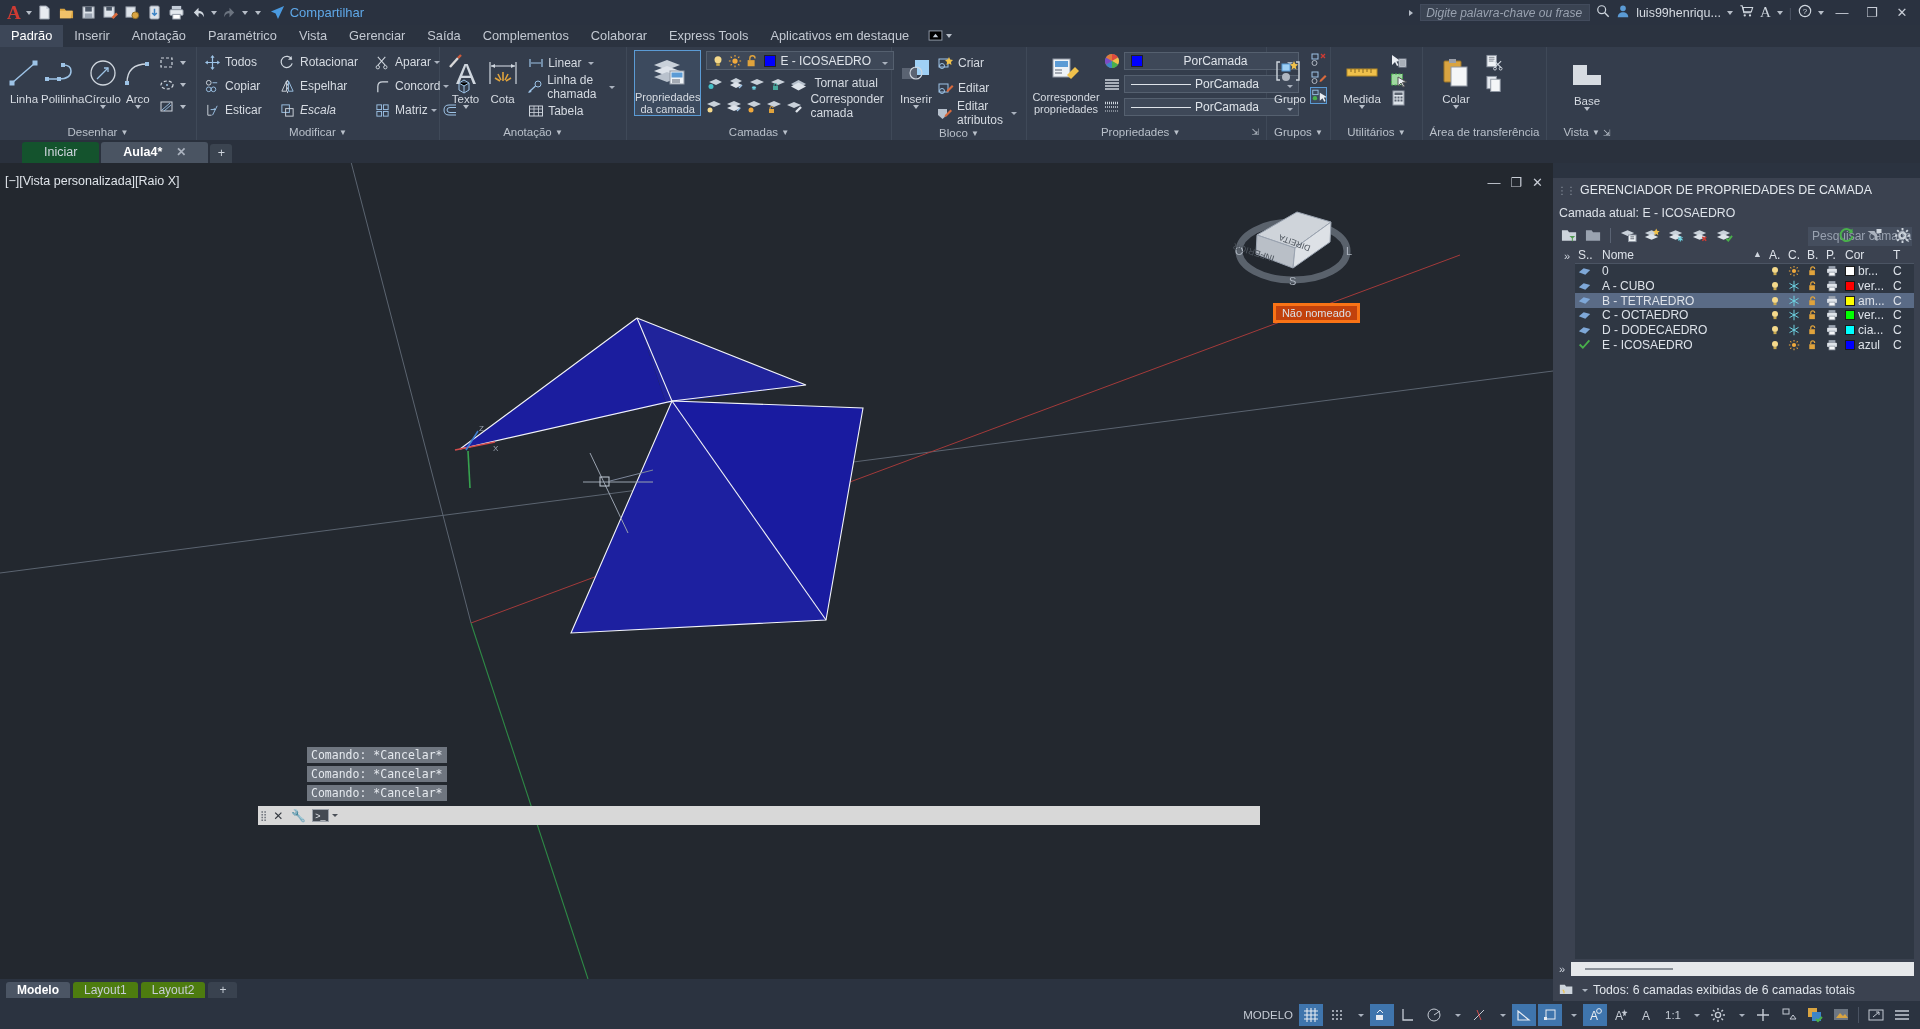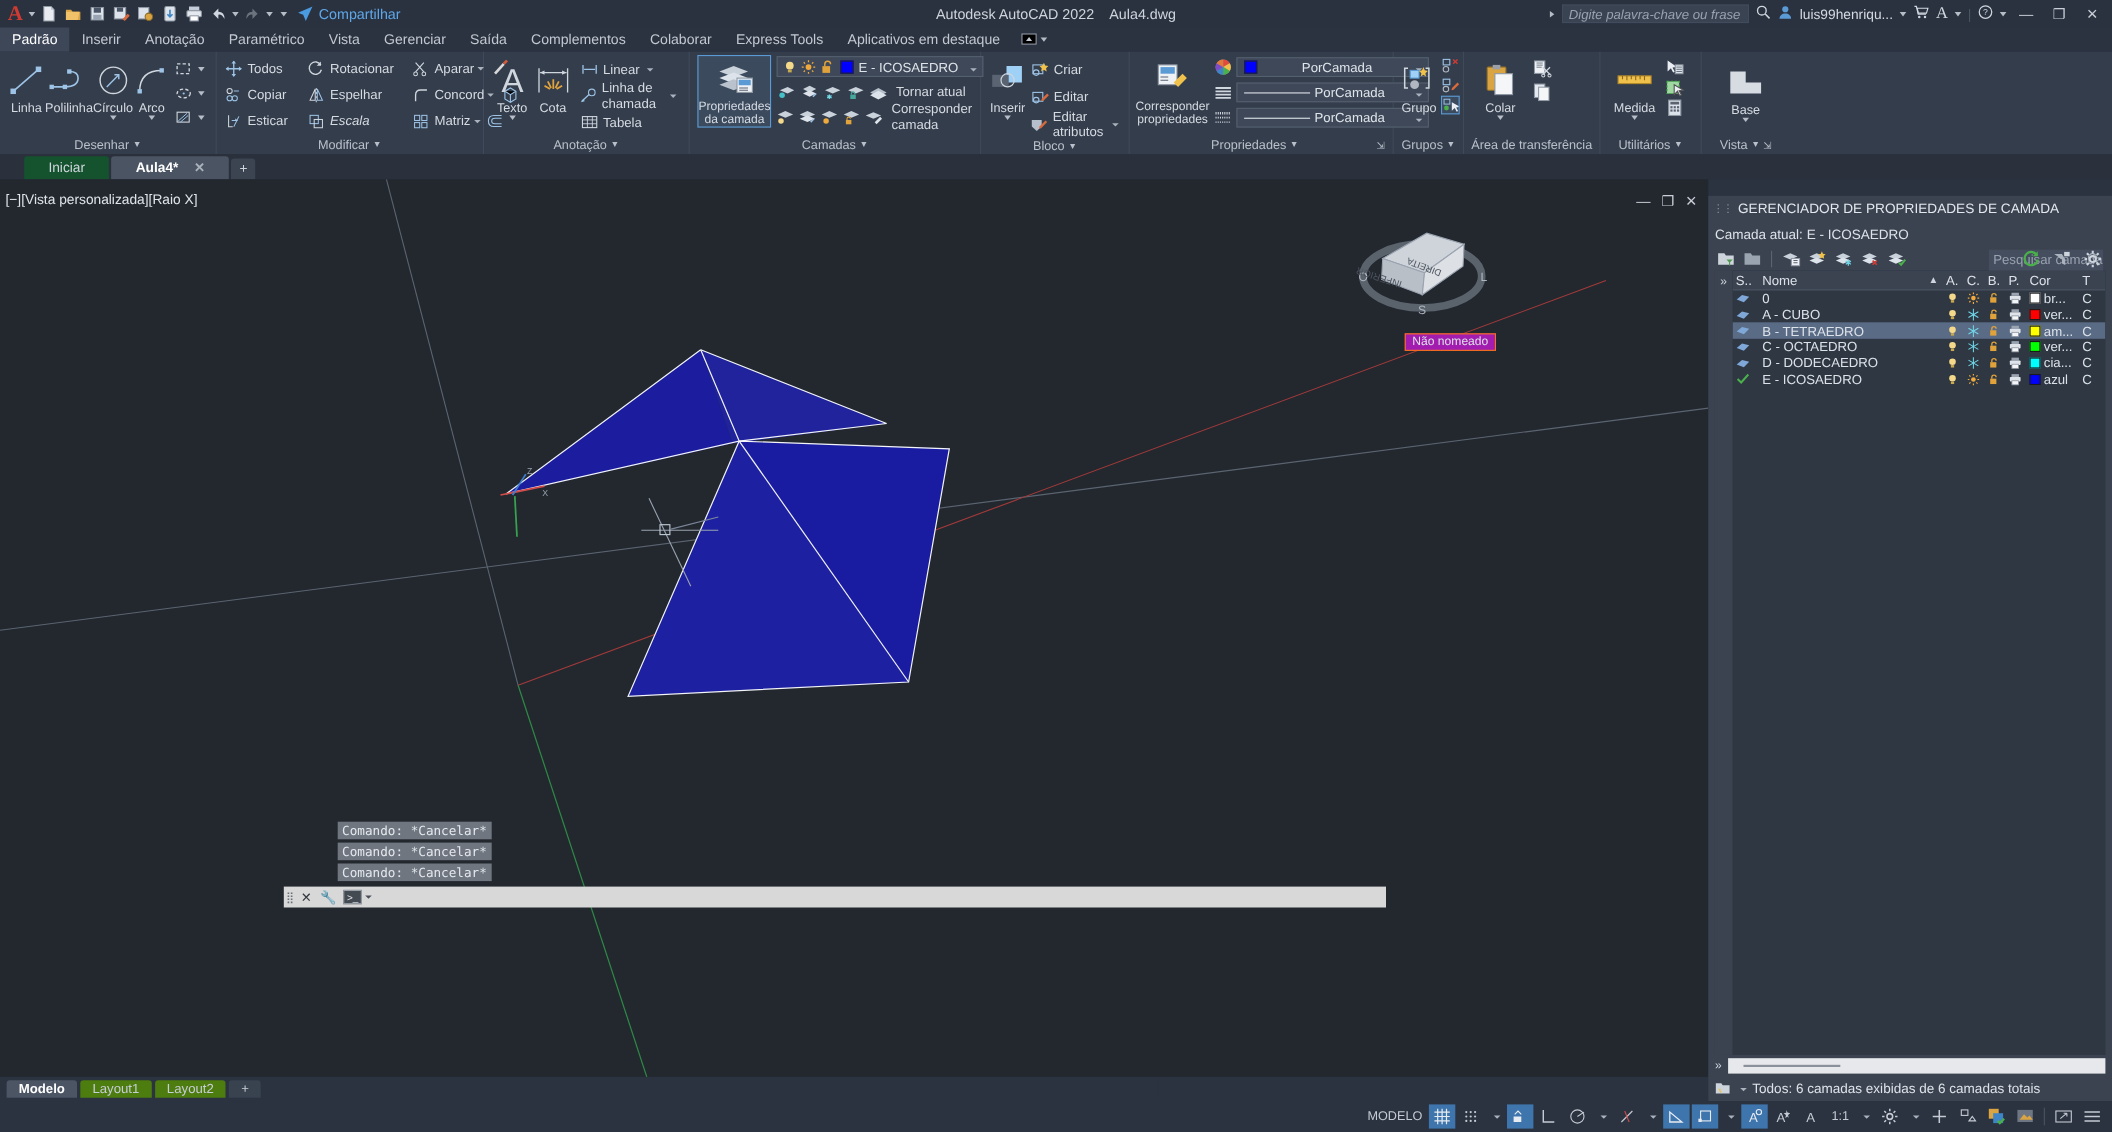--- a/index.html
+++ b/index.html
@@ -195,24 +195,20 @@
       </span>
     <span class="mini-caret"></span>
     <span class="mini-caret" style="margin-left:4px;"></span>
     <span class="share">
       <svg width="15" height="15" viewBox="0 0 16 16">
           <path d="M15 1 L1 7 L6 9 L8.5 15 Z" fill="#4a9ae0"></path>
         </svg>
       <span>Compartilhar</span>
     </span>
   </div>
-  <div class="title-center">
-    <span>Autodesk AutoCAD 2022</span>&nbsp;&nbsp;&nbsp;
-    <span>Aula4.dwg</span>
-  </div>
   <div class="title-right">
     <span class="mini-caret" style="transform:rotate(-90deg)"></span>
     <div class="searchbox">Digite palavra-chave ou frase</div>
     <span><svg width="14" height="14" viewBox="0 0 16 16">
           <circle cx="6.5" cy="6.5" r="4.5" fill="none" stroke="#cfd6de" stroke-width="1.4"></circle>
           <path d="M10 10l4.5 4.5" stroke="#cfd6de" stroke-width="1.6"></path>
         </svg></span>
     <span><svg width="14" height="14" viewBox="0 0 16 16">
           <circle cx="8" cy="5" r="3.2" fill="#5b9bd5"></circle>
           <path d="M2 15c0-3.5 2.7-5.5 6-5.5s6 2 6 5.5z" fill="#5b9bd5"></path>
@@ -766,54 +762,20 @@
               <rect x="2" y="2" width="6" height="5" fill="none" stroke="#9dc3e6"></rect>
               <circle cx="4.5" cy="11" r="2.5" fill="#49b04b"></circle>
               <path d="M10 5 l0 9 3-3 2 4 1.5-.8-2-3.8 4-.4z" fill="#eaeef3"></path>
             </svg>
           </span>
       </div>
     </div>
     <div class="panel-title"><span>Grupos</span> <span class="car">▼</span></div>
   </div>
 
-  <div class="panel" style="width:124px;">
-    <div class="panel-body" style="padding-top:4px;">
-      <div class="big-btn" style="width:52px;">
-        <div class="ic">
-            <svg width="32" height="30" viewBox="0 0 32 30">
-              <rect x="4" y="3" width="17" height="21" rx="1" fill="#d9a441" stroke="#9a7528"></rect>
-              <rect x="9" y="1" width="7" height="4" fill="#9a9fa8"></rect>
-              <rect x="11" y="9" width="16" height="19" fill="#f4f6f8" stroke="#8f97a3"></rect>
-            </svg>
-          </div>
-        <div class="lbl">Colar</div>
-        <div class="mini-caret"></div>
-      </div>
-      <div class="sm-col" style="gap:4px;padding-top:3px;">
-        <span class="sm-ic">
-            <svg width="18" height="17" viewBox="0 0 18 17">
-              <rect x="1" y="1" width="10" height="12" fill="#eef2f6" stroke="#8f97a3"></rect>
-              <path d="M3 3h6M3 5h6M3 7h5" stroke="#5b6370" stroke-width=".8"></path>
-              <path d="M9 7 L16 14 M16 7 L9 14" stroke="#cfd6de" stroke-width="1.2"></path>
-              <circle cx="9.5" cy="15" r="1.5" fill="none" stroke="#cfd6de"></circle>
-              <circle cx="15.5" cy="15" r="1.5" fill="none" stroke="#cfd6de"></circle>
-            </svg>
-          </span>
-        <span class="sm-ic">
-            <svg width="18" height="17" viewBox="0 0 18 17">
-              <rect x="1" y="1" width="10" height="13" fill="#e4e9ef" stroke="#8f97a3"></rect>
-              <rect x="5" y="4" width="10" height="13" fill="#f4f6f8" stroke="#8f97a3"></rect>
-            </svg>
-          </span>
-      </div>
-    </div>
-    <div class="panel-title">Área de transferência</div>
-  </div>
-
   <div class="panel" style="width:92px;">
     <div class="panel-body" style="padding-top:4px;">
       <div class="big-btn" style="width:48px;">
         <div class="ic">
             <svg width="34" height="28" viewBox="0 0 34 28">
               <rect x="2" y="10" width="30" height="7" fill="#f0c14b" stroke="#b58b28"></rect>
               <g stroke="#8a6a22">
                 <path d="M6 10v3M10 10v4M14 10v3M18 10v4M22 10v3M26 10v4"></path>
               </g>
             </svg>
@@ -845,20 +807,54 @@
                 <rect x="10.5" y="6.5" width="2" height="2"></rect>
                 <rect x="4.5" y="9.5" width="2" height="2"></rect>
                 <rect x="7.5" y="9.5" width="2" height="2"></rect>
                 <rect x="10.5" y="9.5" width="2" height="2"></rect>
               </g>
             </svg>
           </span>
       </div>
     </div>
     <div class="panel-title"><span>Utilitários</span> <span class="car">▼</span></div>
+  </div>
+
+  <div class="panel" style="width:124px;">
+    <div class="panel-body" style="padding-top:4px;">
+      <div class="big-btn" style="width:52px;">
+        <div class="ic">
+            <svg width="32" height="30" viewBox="0 0 32 30">
+              <rect x="4" y="3" width="17" height="21" rx="1" fill="#d9a441" stroke="#9a7528"></rect>
+              <rect x="9" y="1" width="7" height="4" fill="#9a9fa8"></rect>
+              <rect x="11" y="9" width="16" height="19" fill="#f4f6f8" stroke="#8f97a3"></rect>
+            </svg>
+          </div>
+        <div class="lbl">Colar</div>
+        <div class="mini-caret"></div>
+      </div>
+      <div class="sm-col" style="gap:4px;padding-top:3px;">
+        <span class="sm-ic">
+            <svg width="18" height="17" viewBox="0 0 18 17">
+              <rect x="1" y="1" width="10" height="12" fill="#eef2f6" stroke="#8f97a3"></rect>
+              <path d="M3 3h6M3 5h6M3 7h5" stroke="#5b6370" stroke-width=".8"></path>
+              <path d="M9 7 L16 14 M16 7 L9 14" stroke="#cfd6de" stroke-width="1.2"></path>
+              <circle cx="9.5" cy="15" r="1.5" fill="none" stroke="#cfd6de"></circle>
+              <circle cx="15.5" cy="15" r="1.5" fill="none" stroke="#cfd6de"></circle>
+            </svg>
+          </span>
+        <span class="sm-ic">
+            <svg width="18" height="17" viewBox="0 0 18 17">
+              <rect x="1" y="1" width="10" height="13" fill="#e4e9ef" stroke="#8f97a3"></rect>
+              <rect x="5" y="4" width="10" height="13" fill="#f4f6f8" stroke="#8f97a3"></rect>
+            </svg>
+          </span>
+      </div>
+    </div>
+    <div class="panel-title">Área de transferência</div>
   </div>
 
   <div class="panel" style="width:80px;border-right:none;">
     <div class="panel-body" style="padding-top:6px;justify-content:center;">
       <div class="big-btn" style="width:52px;">
         <div class="ic">
             <svg width="34" height="28" viewBox="0 0 34 28">
               <path d="M3 4 h14 v10 h14 v10 H3 Z" fill="#d7dce2"></path>
             </svg>
           </div>
@@ -933,21 +929,21 @@
     <text x="123" y="67" fill="#aeb6c0" font-size="11" font-family="Liberation Sans">L</text>
     <text x="66" y="97" fill="#aeb6c0" font-size="11" font-family="Liberation Sans">S</text>
     <g>
       <polygon points="34,47 74,24 108,34 72,60" fill="#cfd4da" stroke="#9aa3b0"></polygon>
       <polygon points="34,47 72,60 70,80 33,66" fill="#b9bfc7" stroke="#9aa3b0"></polygon>
       <polygon points="72,60 108,34 107,54 70,80" fill="#dde1e6" stroke="#9aa3b0"></polygon>
       <text x="52" y="68" fill="#4d545d" font-size="9" font-family="Liberation Sans" transform="rotate(198 52 68)">INFERIOR</text>
       <text x="88" y="58" fill="#4d545d" font-size="8.5" font-family="Liberation Sans" transform="rotate(201 88 58)">DIREITA</text>
     </g>
   </svg>
-  <div style="position:absolute;right:193px;top:140px;background:#a21caf;border:1px solid #f97316;color:#dbe0e7;font-size:11px;padding:1px 6px;">Não nomeado</div>
+  <div style="position:absolute;right:193px;top:140px;background:#c2410c;border:3px solid #f97316;color:#dbe0e7;font-size:11px;padding:1px 6px;">Não nomeado</div>
 
   <div class="cmdhist">
     <div>Comando: *Cancelar*</div><br>
     <div>Comando: *Cancelar*</div><br>
     <div>Comando: *Cancelar*</div>
   </div>
 
   <div class="cmdline">
     <span class="grip">⣿</span>
     <span class="xi">✕</span>

